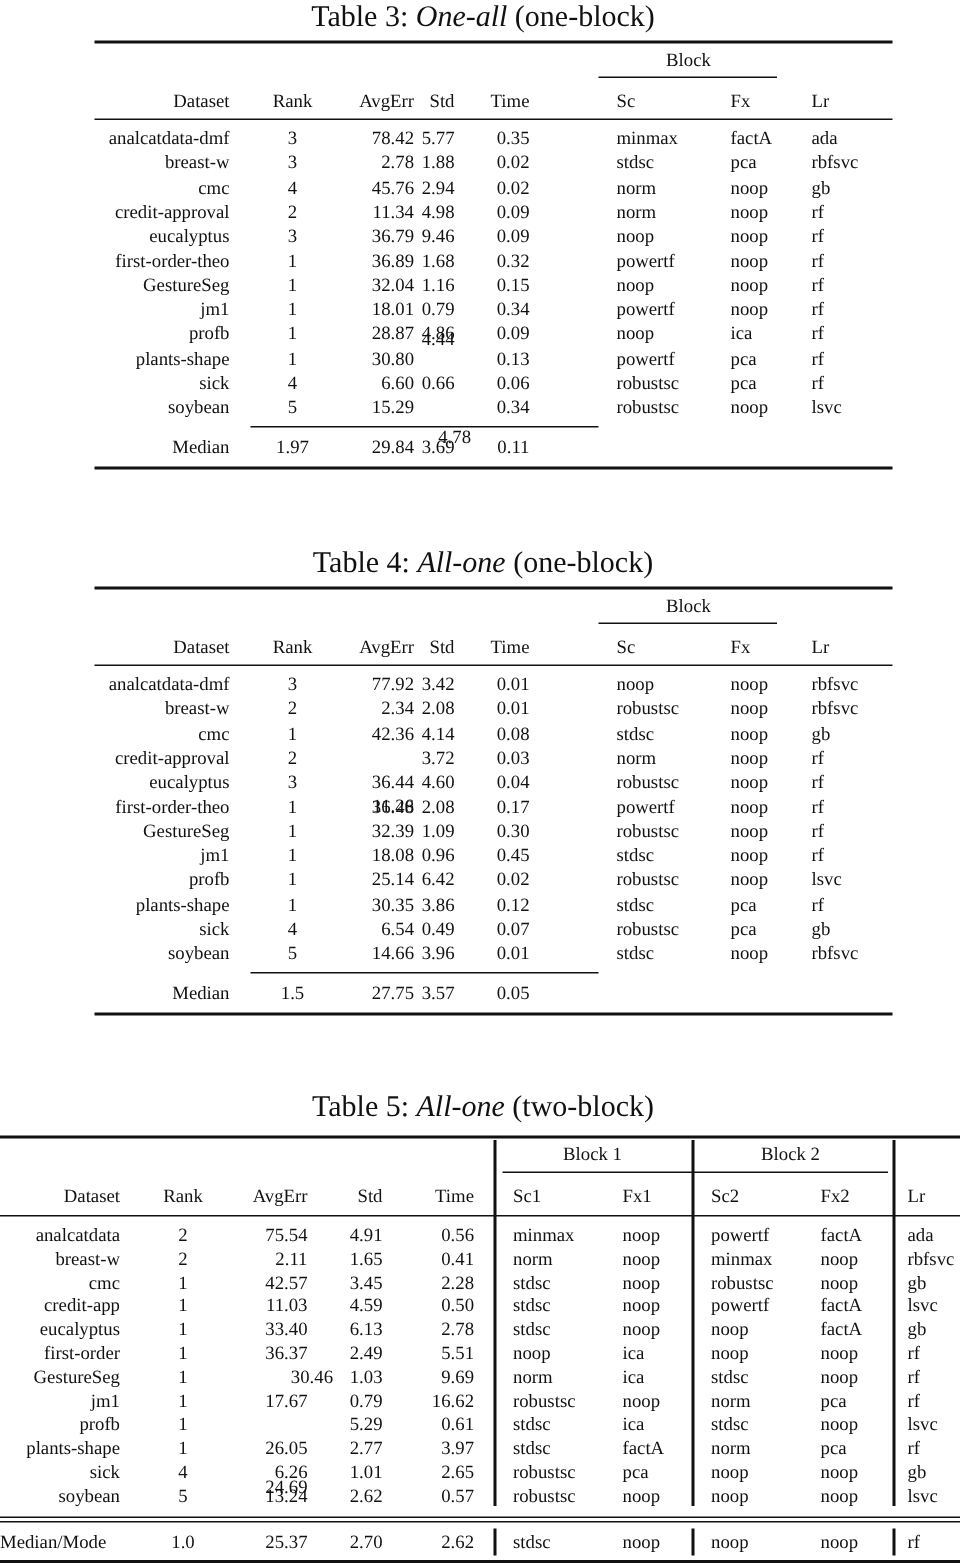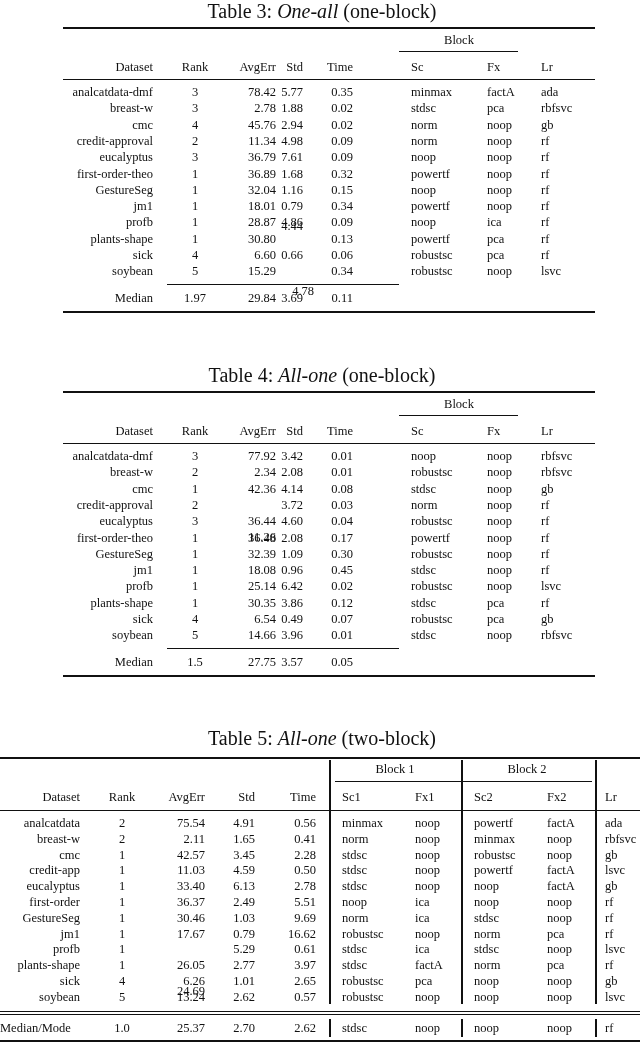--- a/index.html
+++ b/index.html
@@ -58,21 +58,21 @@
     <div class="cell c" style="top: 133.9px; left: 155px; width: 80px;">2</div>
     <div class="cell r" style="top: 133.9px; left: 116px; width: 160px;">11.34</div>
     <div class="cell r" style="top: 133.9px; left: 143px; width: 160px;">4.98</div>
     <div class="cell r" style="top: 133.9px; left: 193px; width: 160px;">0.09</div>
     <div class="cell l" style="top: 133.9px; left: 411px;">norm</div>
     <div class="cell l" style="top: 133.9px; left: 487px;">noop</div>
     <div class="cell l" style="top: 133.9px; left: 541px;">rf</div>
     <div class="cell r" style="top: 150.2px; left: -7px; width: 160px;">eucalyptus</div>
     <div class="cell c" style="top: 150.2px; left: 155px; width: 80px;">3</div>
     <div class="cell r" style="top: 150.2px; left: 116px; width: 160px;">36.79</div>
-    <div class="cell r" style="top: 150.2px; left: 143px; width: 160px;">7.61</div>
+    <div class="cell r" style="top: 150.2px; left: 143px; width: 160px;">9.46</div>
     <div class="cell r" style="top: 150.2px; left: 193px; width: 160px;">0.09</div>
     <div class="cell l" style="top: 150.2px; left: 411px;">noop</div>
     <div class="cell l" style="top: 150.2px; left: 487px;">noop</div>
     <div class="cell l" style="top: 150.2px; left: 541px;">rf</div>
     <div class="cell r" style="top: 166.5px; left: -7px; width: 160px;">first-order-theo</div>
     <div class="cell c" style="top: 166.5px; left: 155px; width: 80px;">1</div>
     <div class="cell r" style="top: 166.5px; left: 116px; width: 160px;">36.89</div>
     <div class="cell r" style="top: 166.5px; left: 143px; width: 160px;">1.68</div>
     <div class="cell r" style="top: 166.5px; left: 193px; width: 160px;">0.32</div>
     <div class="cell l" style="top: 166.5px; left: 411px;">powertf</div>
@@ -329,21 +329,21 @@
     <div class="cell r" style="top: 895px; left: 45px; width: 160px;">36.37</div>
     <div class="cell r" style="top: 895px; left: 95px; width: 160px;">2.49</div>
     <div class="cell r" style="top: 895px; left: 156px; width: 160px;">5.51</div>
     <div class="cell l" style="top: 895px; left: 342px;">noop</div>
     <div class="cell l" style="top: 895px; left: 415px;">ica</div>
     <div class="cell l" style="top: 895px; left: 474px;">noop</div>
     <div class="cell l" style="top: 895px; left: 547px;">noop</div>
     <div class="cell l" style="top: 895px; left: 605px;">rf</div>
     <div class="cell r" style="top: 910.8px; left: -80px; width: 160px;">GestureSeg</div>
     <div class="cell c" style="top: 910.8px; left: 82px; width: 80px;">1</div>
-    <div class="cell r" style="top: 910.8px; left: 45px; width: 160px;">30.46</div>
+    <div class="cell r" style="top: 910.8px; left: 45px; width: 160px; padding-left: 17px;">30.46</div>
     <div class="cell r" style="top: 910.8px; left: 95px; width: 160px;">1.03</div>
     <div class="cell r" style="top: 910.8px; left: 156px; width: 160px;">9.69</div>
     <div class="cell l" style="top: 910.8px; left: 342px;">norm</div>
     <div class="cell l" style="top: 910.8px; left: 415px;">ica</div>
     <div class="cell l" style="top: 910.8px; left: 474px;">stdsc</div>
     <div class="cell l" style="top: 910.8px; left: 547px;">noop</div>
     <div class="cell l" style="top: 910.8px; left: 605px;">rf</div>
     <div class="cell r" style="top: 926.6px; left: -80px; width: 160px;">jm1</div>
     <div class="cell c" style="top: 926.6px; left: 82px; width: 80px;">1</div>
     <div class="cell r" style="top: 926.6px; left: 45px; width: 160px;">17.67</div>

